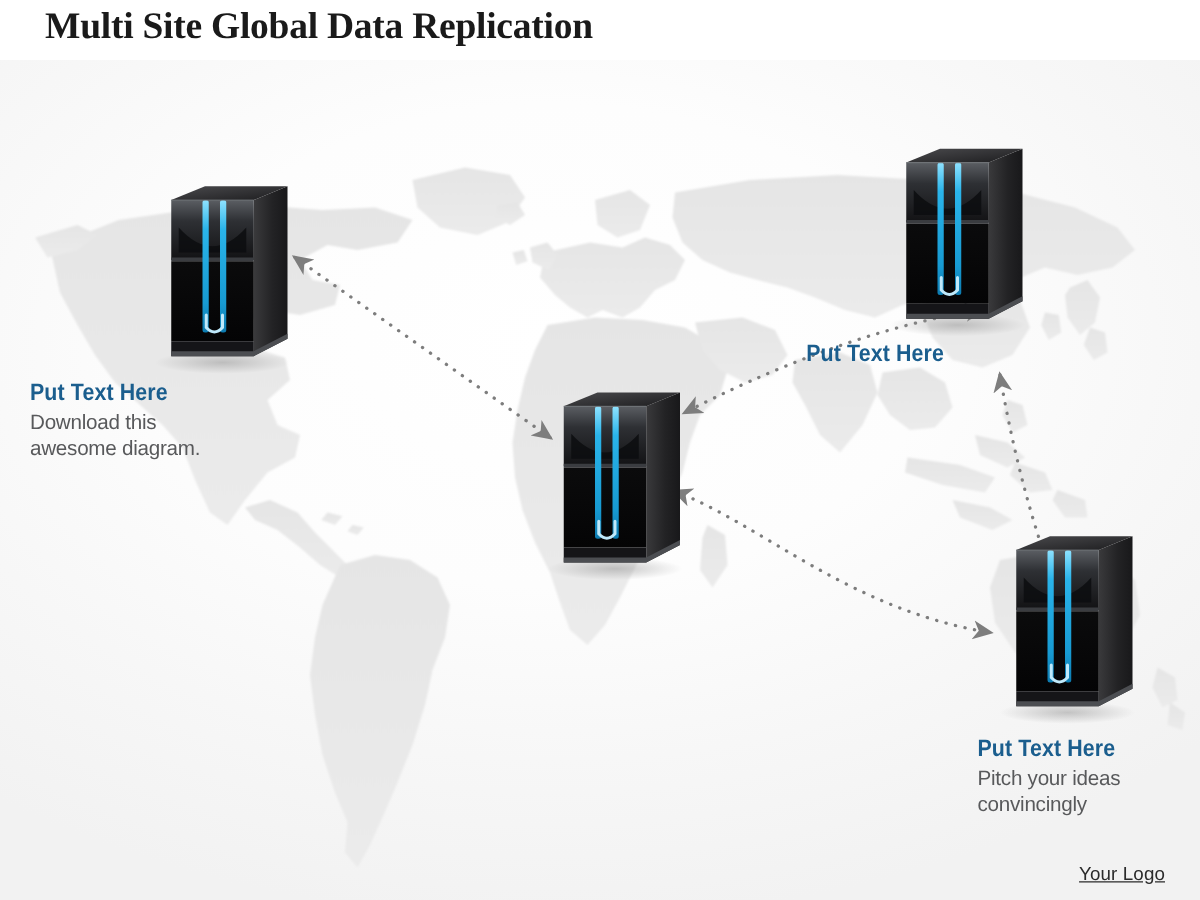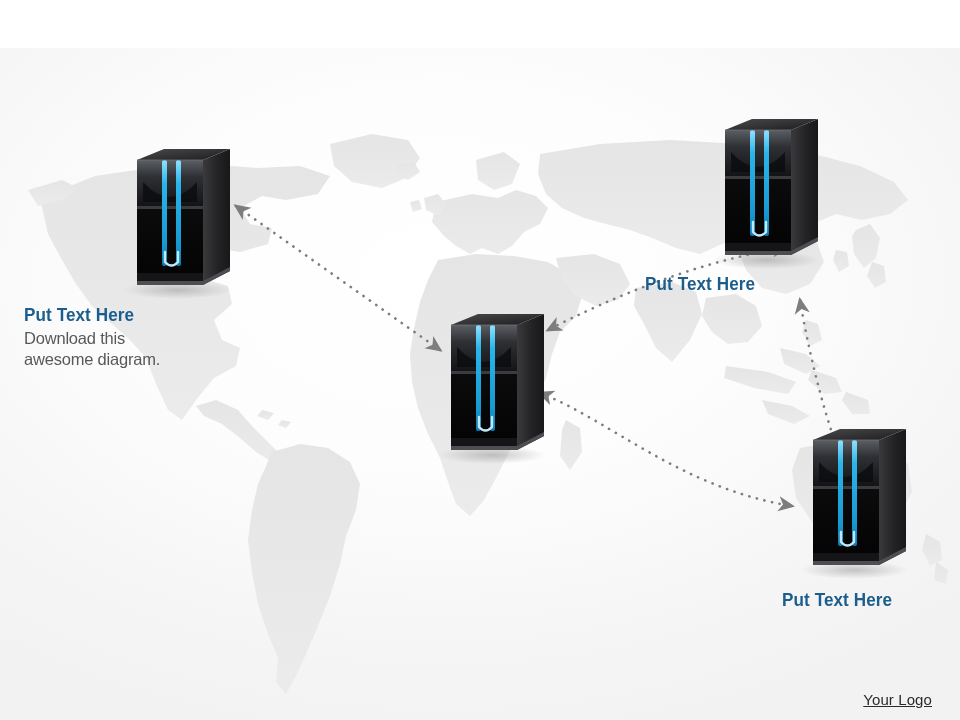--- a/index.html
+++ b/index.html
@@ -82,20 +82,23 @@
     font-size:15px; color:#2b2b2b; z-index:35;
     letter-spacing:0.1px;
     text-decoration:underline;
   }
 </style>
 </head>
 <body>
 
 <div id="slide">
 
+  <div id="header">
+    <div id="page-title">Multi Site Global Data Replication</div>
+  </div>
 
   <div id="canvas">
 
     <div id="map-wrap">
       <svg viewBox="0 0 960 672" xmlns="http://www.w3.org/2000/svg" aria-hidden="true">
         <defs>
           <linearGradient id="landGrad" x1="0" y1="0" x2="0" y2="1">
             <stop offset="0%" stop-color="#e5e5e5"></stop>
             <stop offset="100%" stop-color="#ebebeb"></stop>
           </linearGradient>
@@ -314,18 +317,20 @@
 awesome diagram.</div>
     </div>
 
 
     <div class="label-block" style="left:645px; top:226px;">
       <div class="label-head">Put Text Here</div>
     </div>
 
     <div class="label-block" style="left:782px; top:542px;">
       <div class="label-head">Put Text Here</div>
+      <div class="label-body">Pitch your ideas
+convincingly</div>
     </div>
 
     <div id="logo">Your Logo</div>
 
   </div>
 </div>
 
 </body></html>

